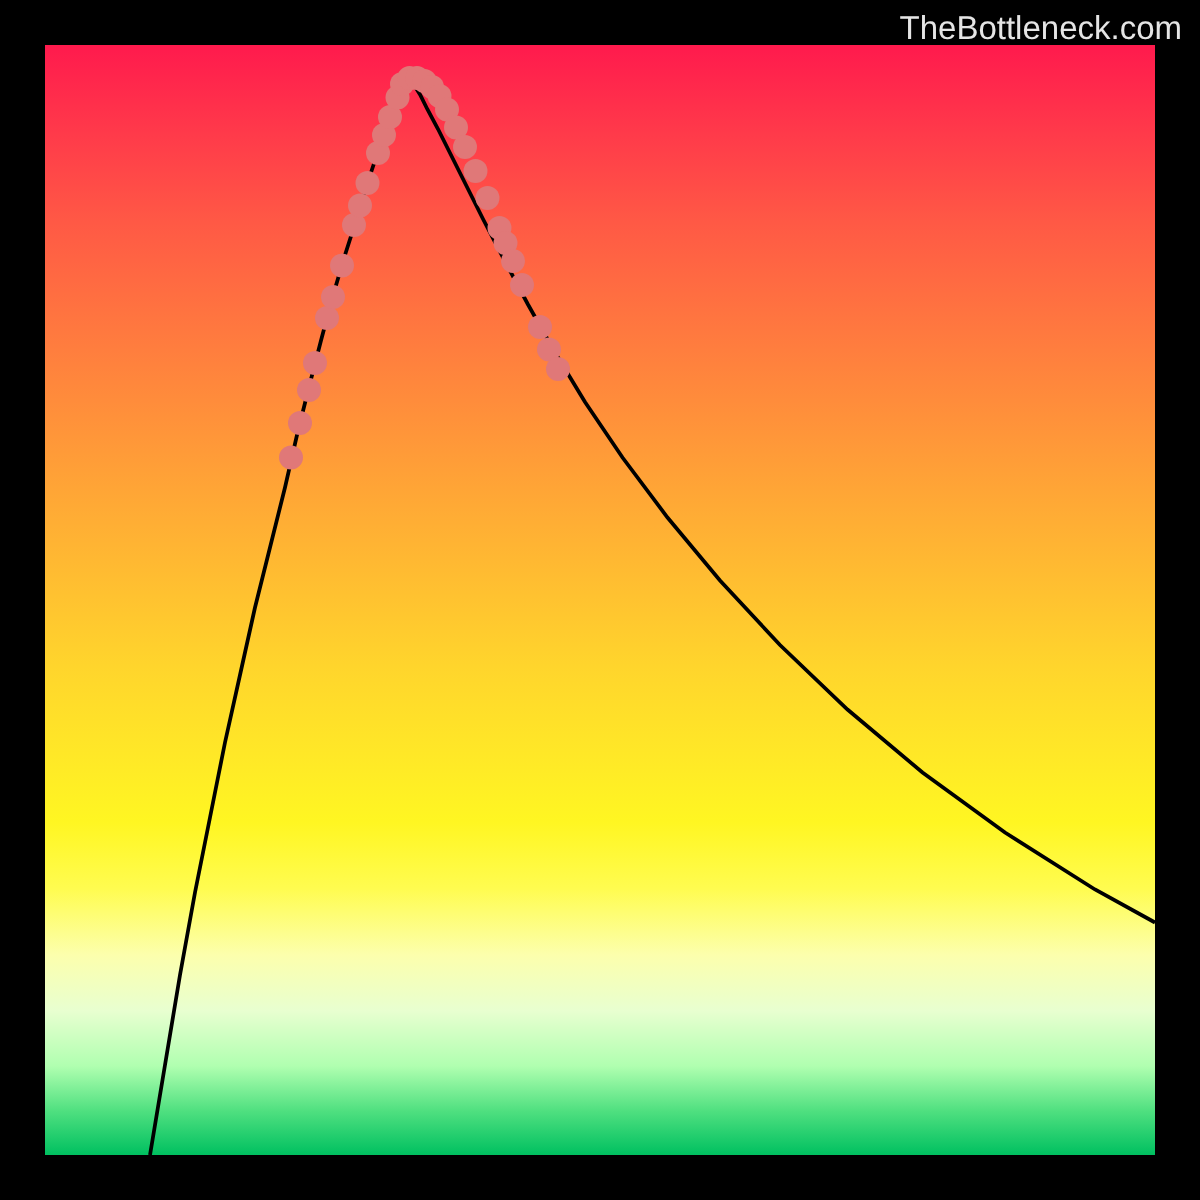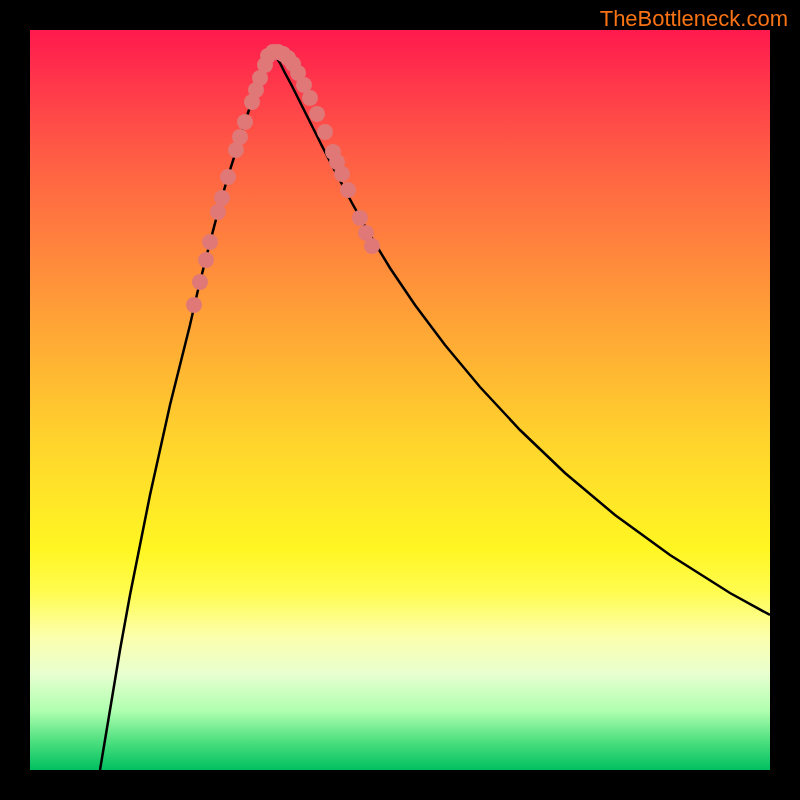--- a/index.html
+++ b/index.html
@@ -7,21 +7,21 @@
       width: 800px;
       height: 800px;
       background: #000;
       position: relative;
       font-family: Arial, sans-serif;
     }
     .watermark {
       position: absolute;
       top: 6px;
       right: 12px;
-      color: #f97316;
+      color: #e5e5e5;
       font-size: 22px;
       font-weight: normal;
       z-index: 10;
     }
     .plot-area {
       position: absolute;
       top: 30px;
       left: 30px;
       width: 740px;
       height: 740px;

